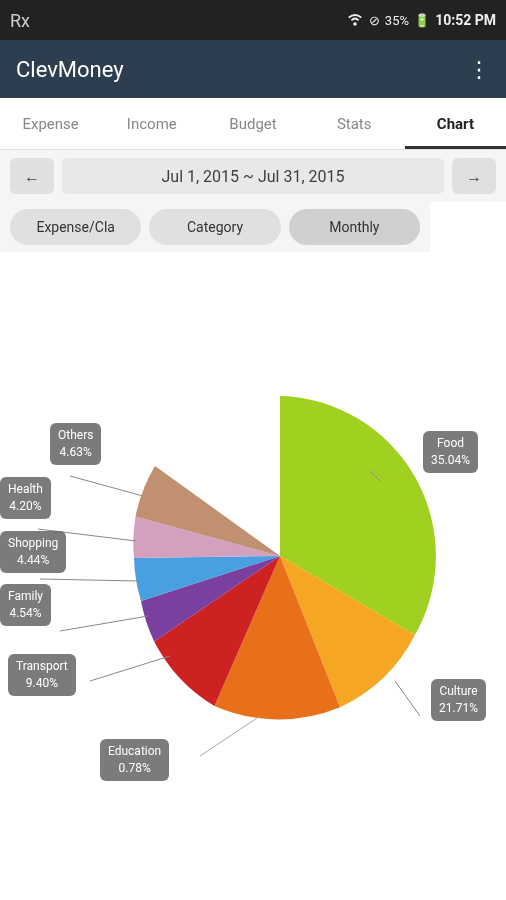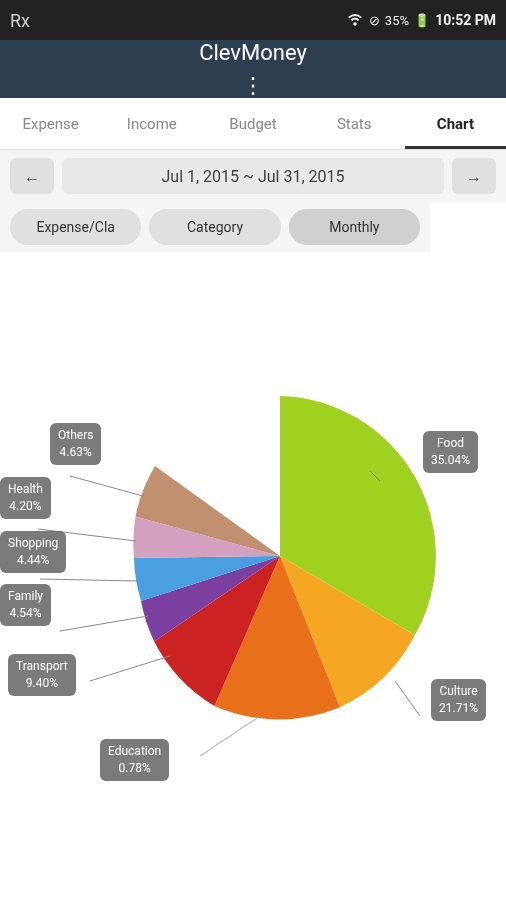--- a/index.html
+++ b/index.html
@@ -30,21 +30,20 @@
     .status-time { color: #eee; font-size: 14px; font-weight: bold; }
 
     
     .top-bar {
       width: 506px;
       height: 58px;
       background: #2c3e50;
       display: flex;
       align-items: center;
       padding: 0 16px;
-      flex-direction: column;
     }
     .app-title {
       color: #fff;
       font-size: 22px;
       font-weight: 400;
       flex: 1;
     }
     .menu-dots {
       color: #fff;
       font-size: 22px;

